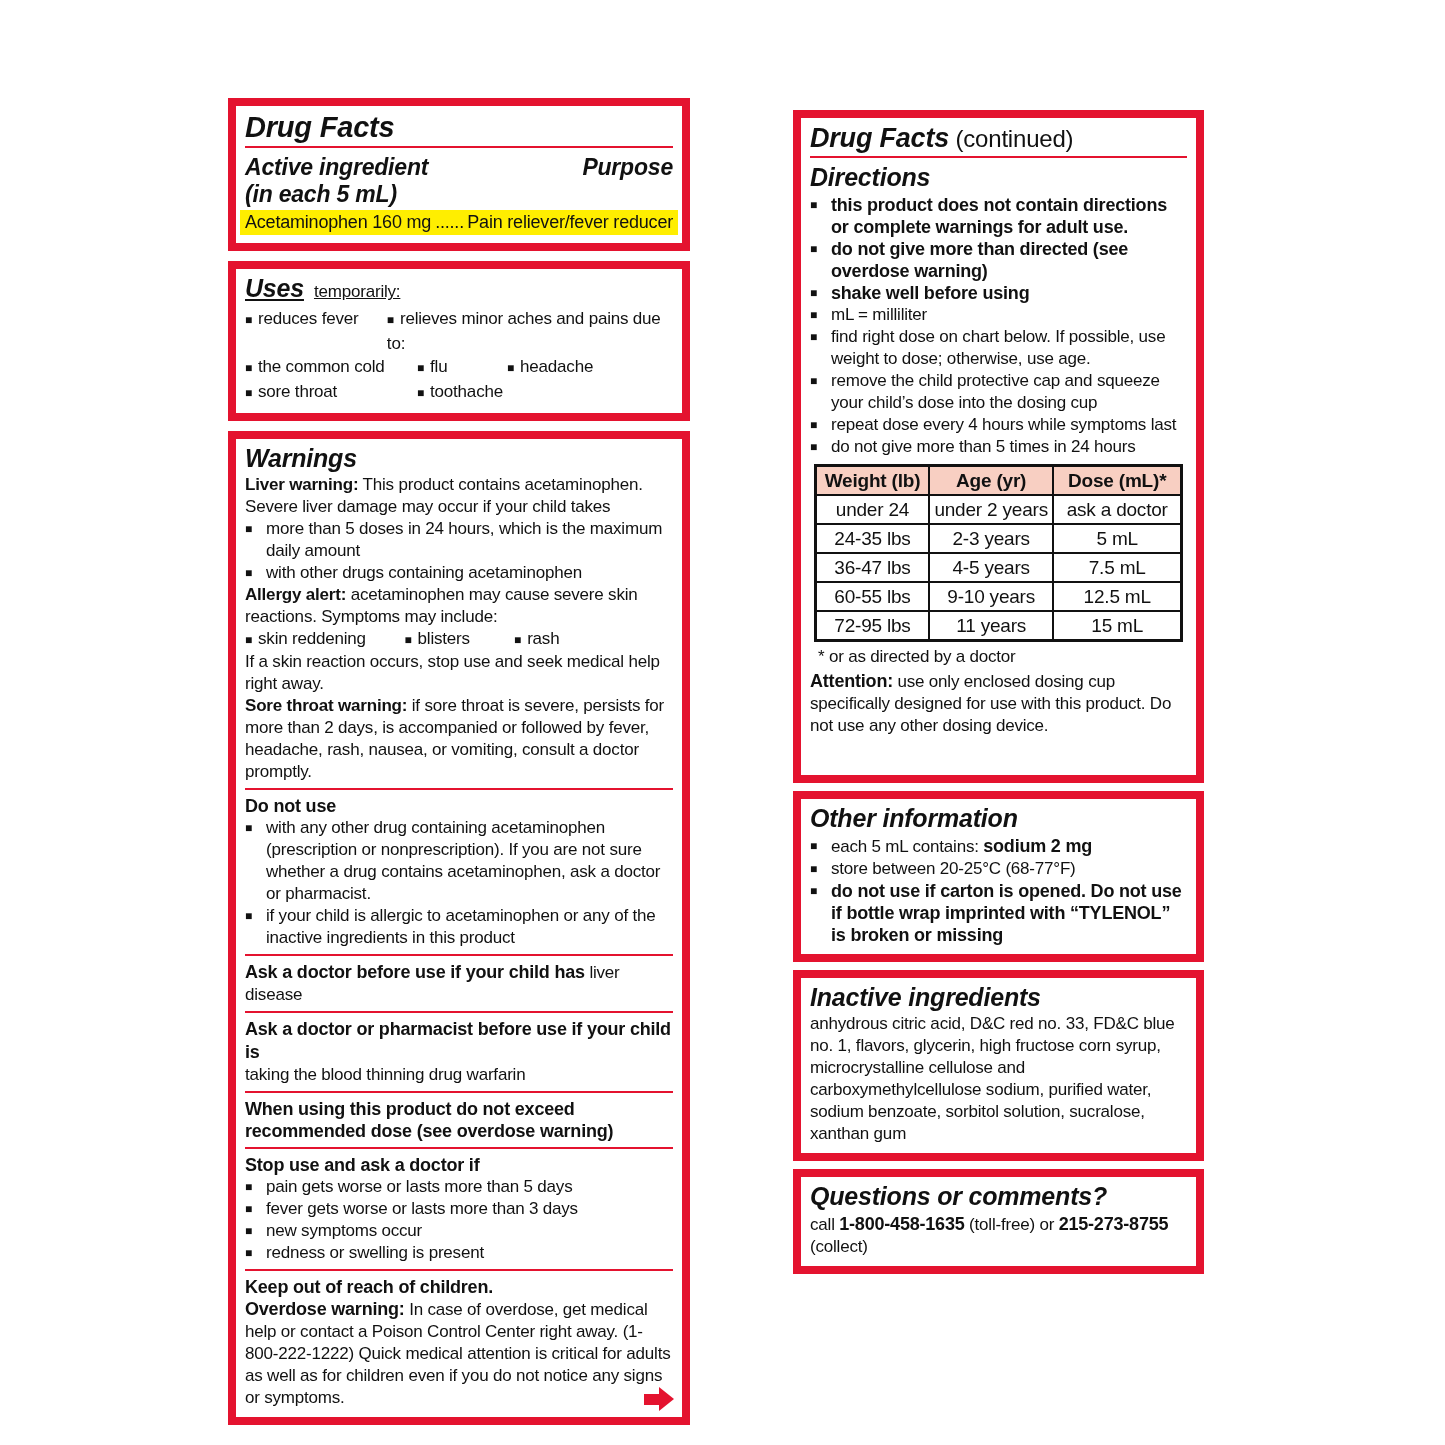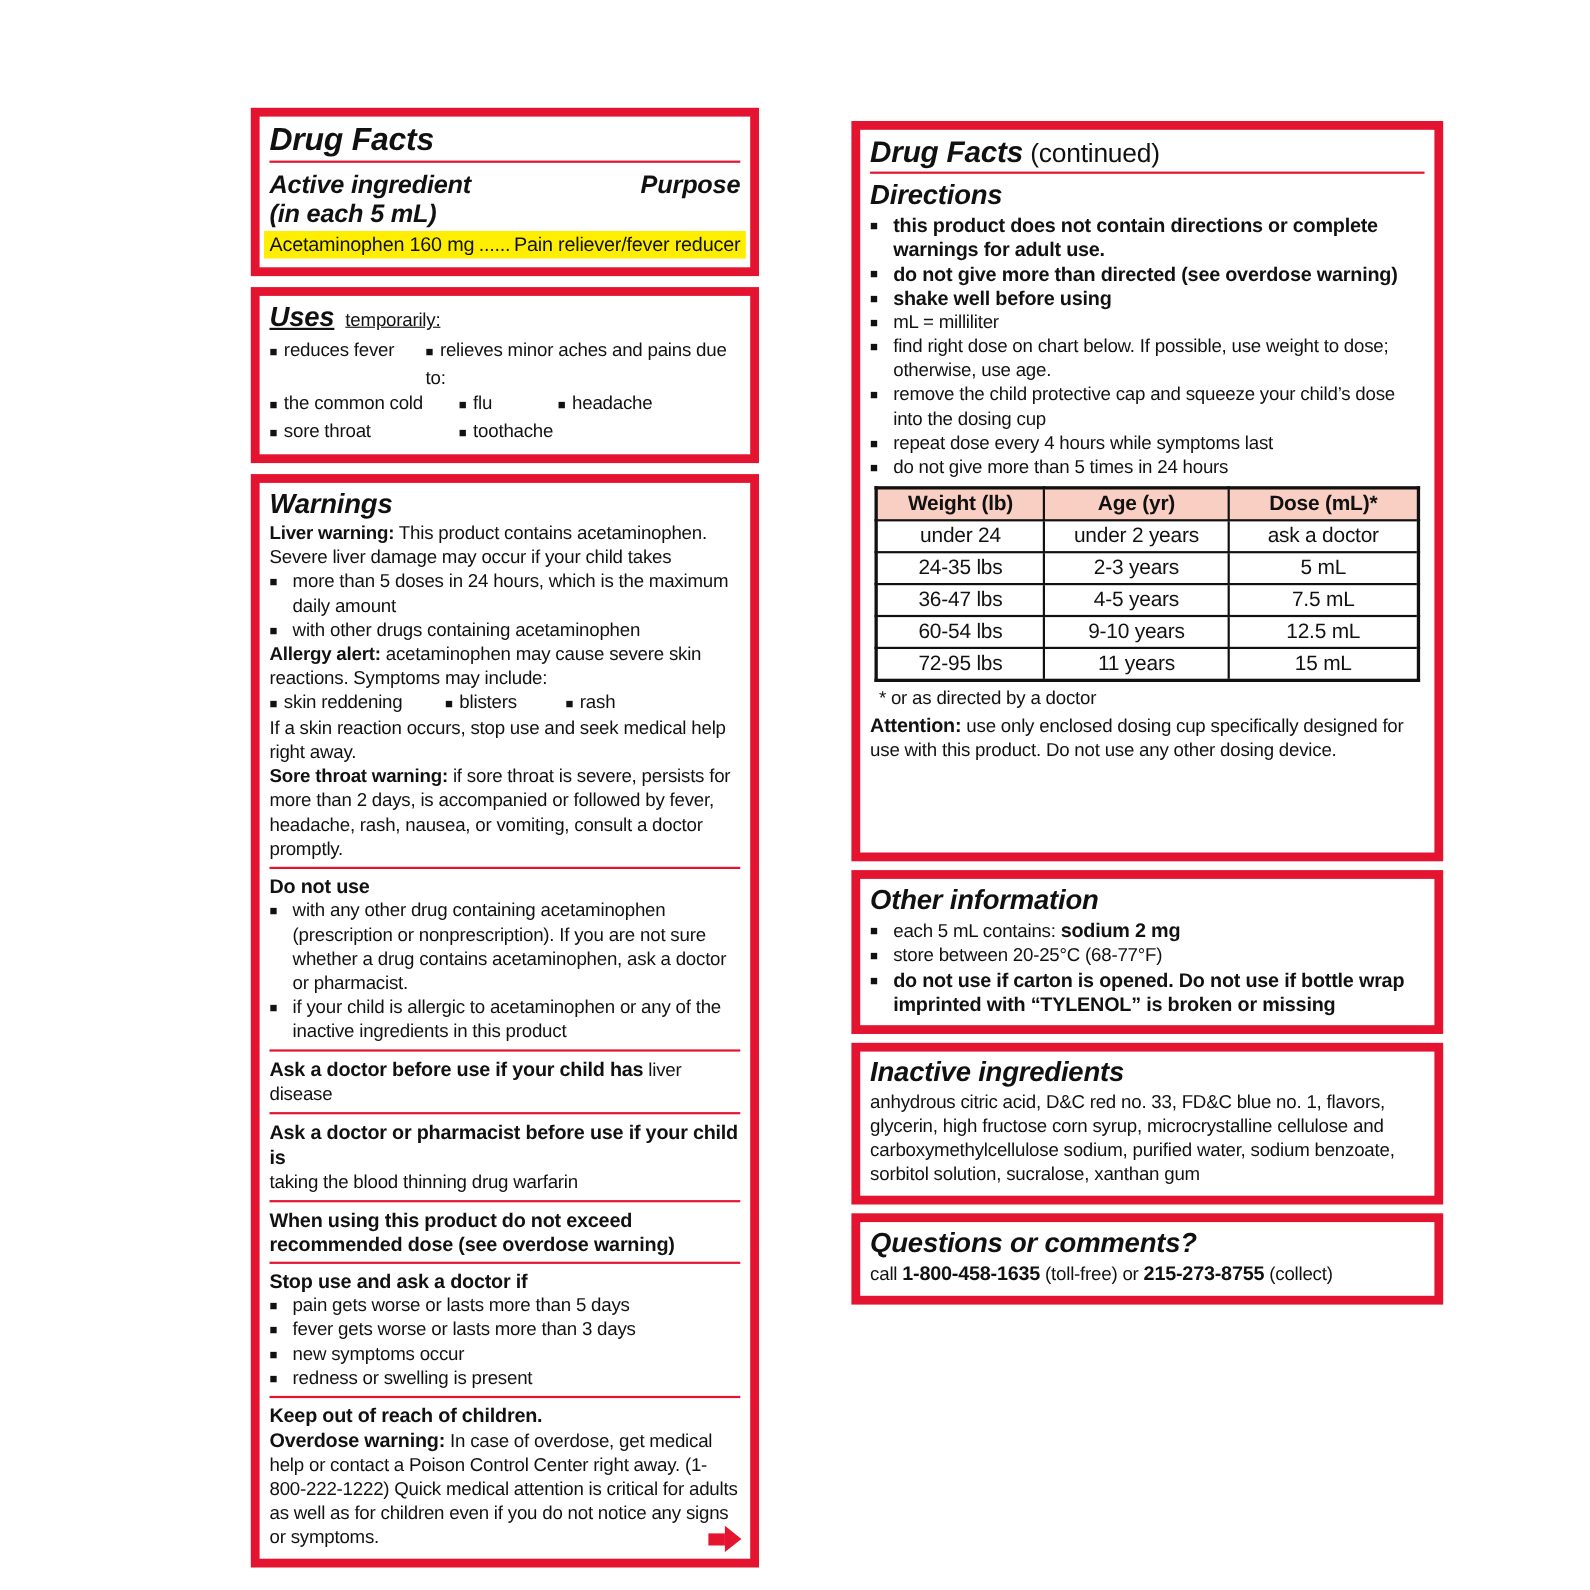--- a/index.html
+++ b/index.html
@@ -3,21 +3,21 @@
 <meta charset="utf-8">
 <style>
   html,body{margin:0;padding:0;}
   body{
     width:1445px;height:1445px;background:#ffffff;position:relative;
     font-family:"Liberation Sans","DejaVu Sans",sans-serif;color:#111;
     letter-spacing:-0.2px;
   }
   .col{position:absolute;display:flex;flex-direction:column;}
   .col-left{left:228px;top:98px;width:462px;gap:10px;}
-  .col-right{left:774px;top:110px;width:538px;gap:8px;}
+  .col-right{left:793px;top:110px;width:411px;gap:8px;}
   .box{
     border:8px solid #e4132f;background:#fff;box-sizing:border-box;
     padding:6px 9px 8px 9px;position:relative;
   }
   .t-main{font-size:29px;font-style:italic;font-weight:bold;margin:0;line-height:1.05;}
   .t-cont{font-size:24px;font-style:normal;font-weight:normal;}
   .t-sec{font-size:25px;font-style:italic;font-weight:bold;margin:0 0 2px 0;line-height:1.1;}
   .t-sub{font-size:23px;font-style:italic;font-weight:bold;line-height:1.15;}
   .red-rule{border:none;border-top:2px solid #e4132f;margin:4px 0 6px 0;}
   .divider{border:none;border-top:2px solid #e4132f;margin:5px 0;}
@@ -224,21 +224,21 @@
             <td>24-35 lbs</td>
             <td>2-3 years</td>
             <td>5 mL</td>
           </tr>
         <tr>
             <td>36-47 lbs</td>
             <td>4-5 years</td>
             <td>7.5 mL</td>
           </tr>
         <tr>
-            <td>60-54 lbs</td>
+            <td>60-55 lbs</td>
             <td>9-10 years</td>
             <td>12.5 mL</td>
           </tr>
         <tr>
             <td>72-95 lbs</td>
             <td>11 years</td>
             <td>15 mL</td>
           </tr>
       </tbody>
     </table>

